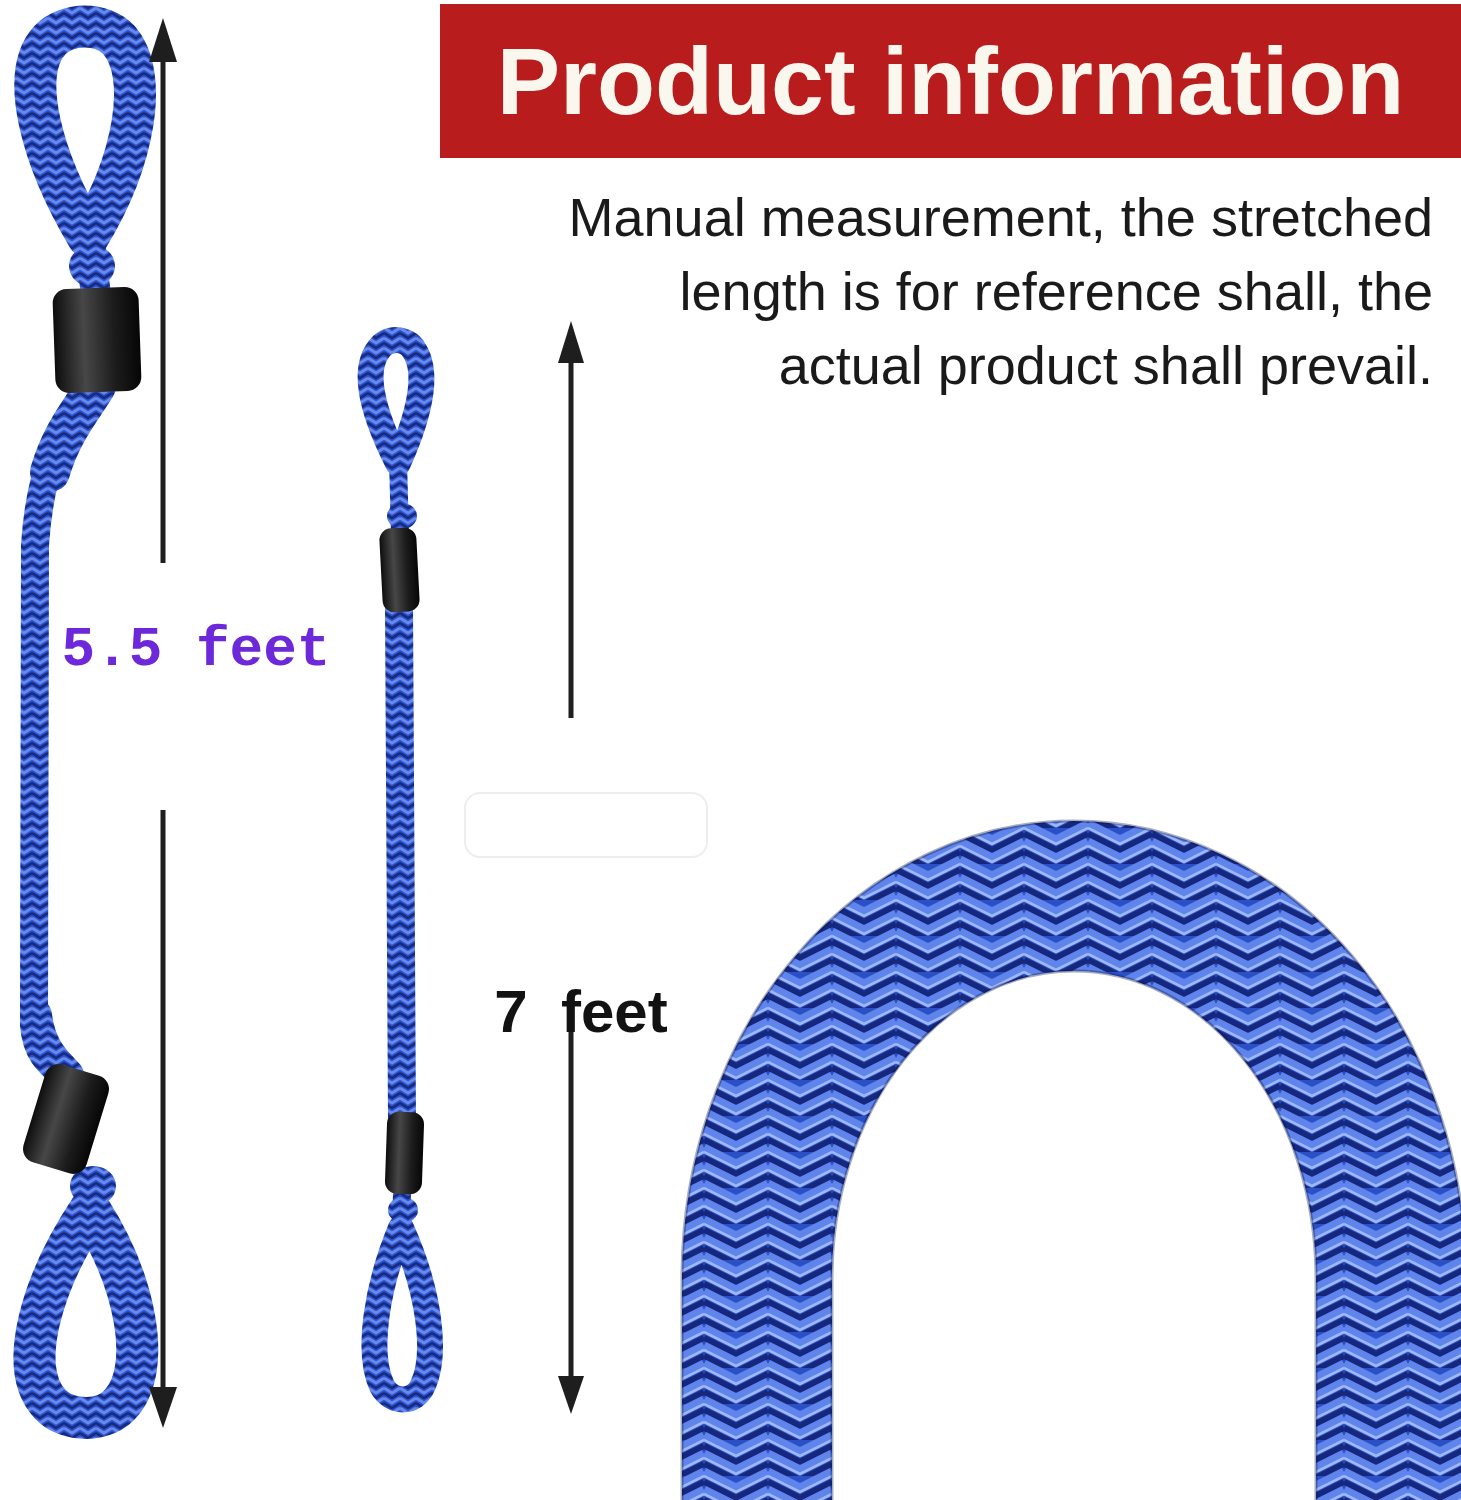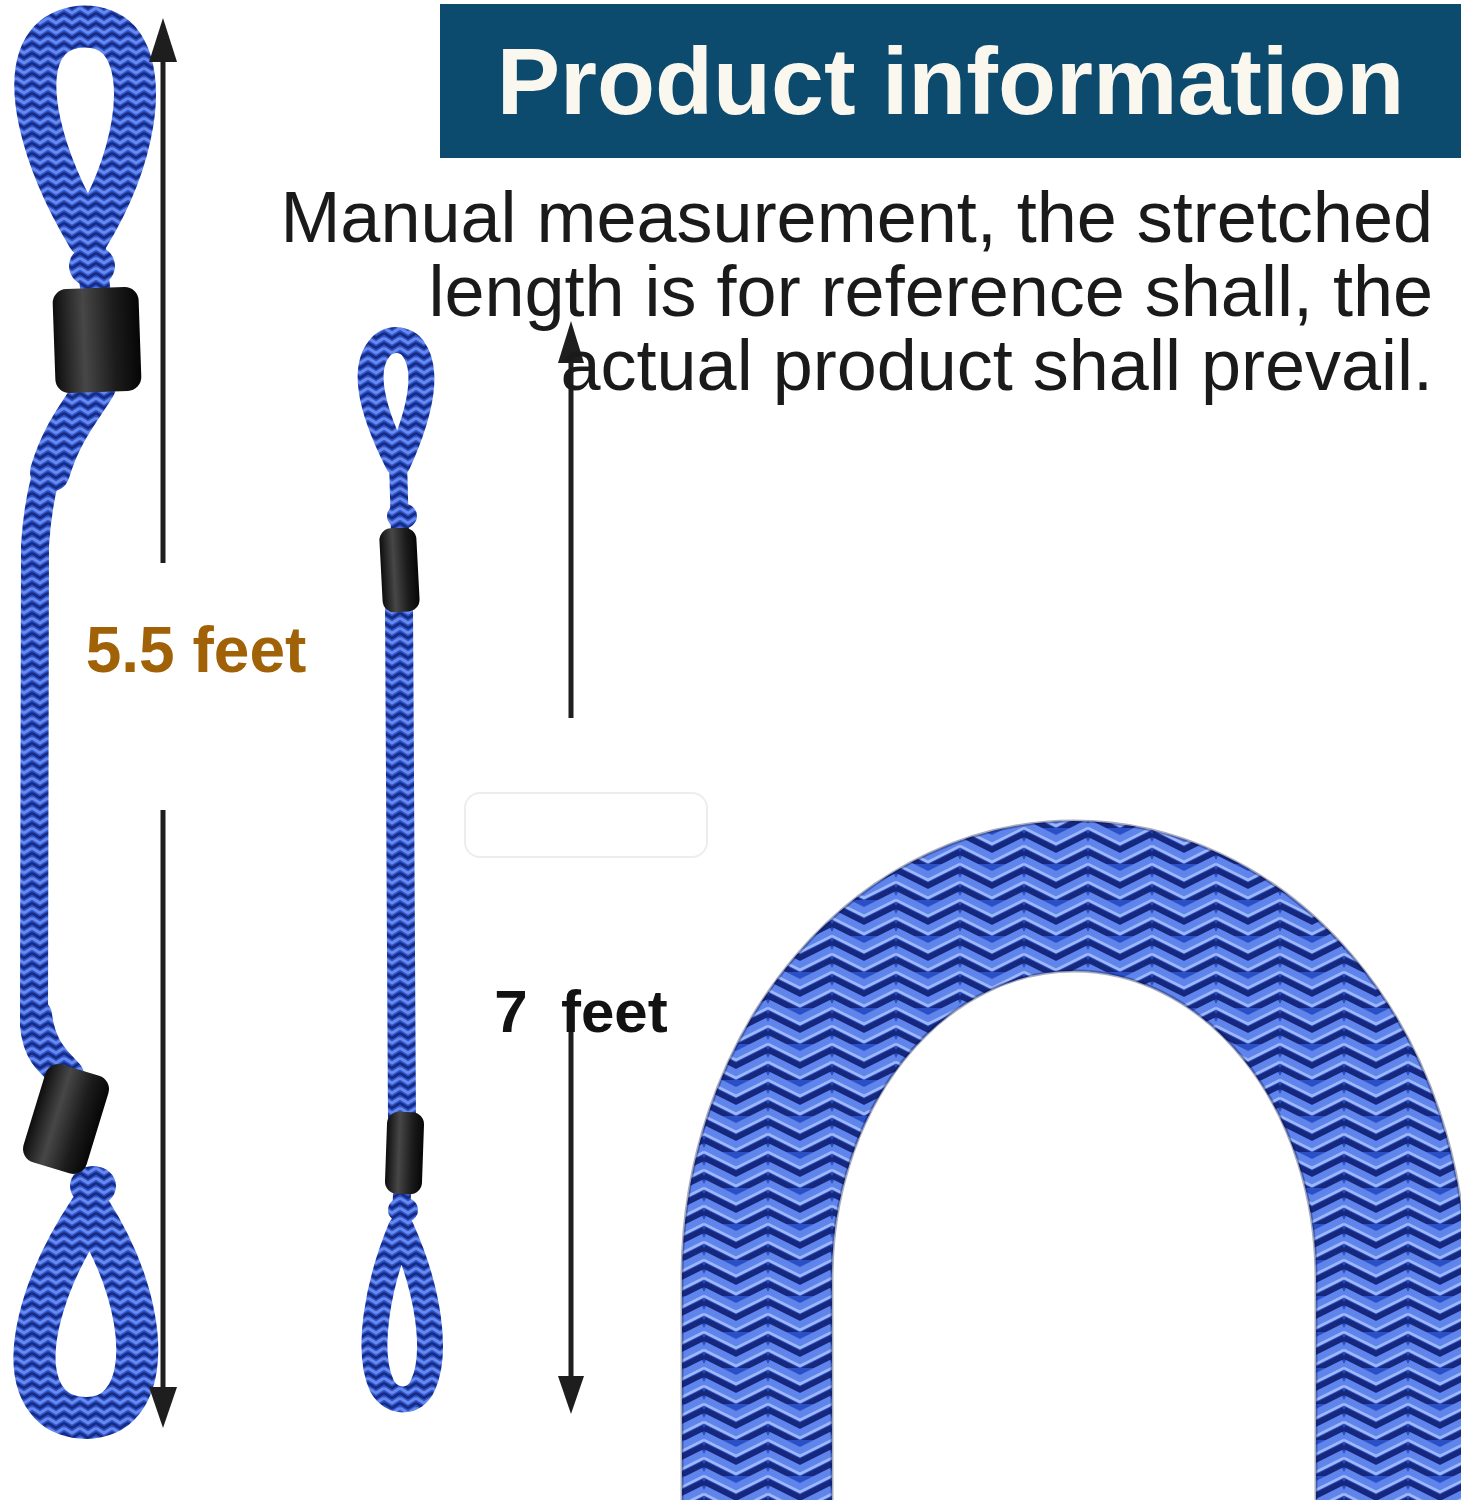--- a/index.html
+++ b/index.html
@@ -3,33 +3,33 @@
 <meta charset="utf-8">
 <style>
   html,body{margin:0;padding:0;background:#ffffff;}
   .canvas{
     position:relative;width:1461px;height:1500px;background:#ffffff;overflow:hidden;
     font-family:"Liberation Sans",sans-serif;
   }
   .art{position:absolute;left:0;top:0;width:1461px;height:1500px;}
   .banner{
     position:absolute;left:440px;top:4px;width:1021px;height:154px;
-    background:#0c4a6e;display:flex;align-items:center;justify-content:center;
+    background:#b91c1c;display:flex;align-items:center;justify-content:center;
   }
   .banner-title{
     font-weight:bold;font-size:95px;color:#FAF7EF;line-height:1;white-space:nowrap;
   }
   .desc{
     position:absolute;top:180px;right:28px;text-align:right;
-    font-size:72px;line-height:74px;color:#1A1A1A;white-space:nowrap;
+    font-size:54px;line-height:74px;color:#1A1A1A;white-space:nowrap;
   }
   .desc div{white-space:nowrap;}
   .label-55{
     position:absolute;left:196px;top:612px;transform:translateX(-50%);
-    text-align:center;font-weight:bold;font-size:64px;line-height:76px;color:#a16207;white-space:nowrap;
+    text-align:center;font-weight:bold;font-size:56px;line-height:76px;color:#6d28d9;white-space:nowrap;font-family:Liberation Mono, monospace;
   }
   .badge-4feet{
     position:absolute;left:464px;top:792px;width:240px;height:62px;
     background:#ffffff;border:2px solid #EDEDED;border-radius:16px;
   }
   .label-4{
     position:absolute;left:581px;top:762px;transform:translateX(-50%);
     text-align:center;font-weight:bold;font-size:60px;line-height:100px;color:#121212;white-space:pre;
   }
 </style>

